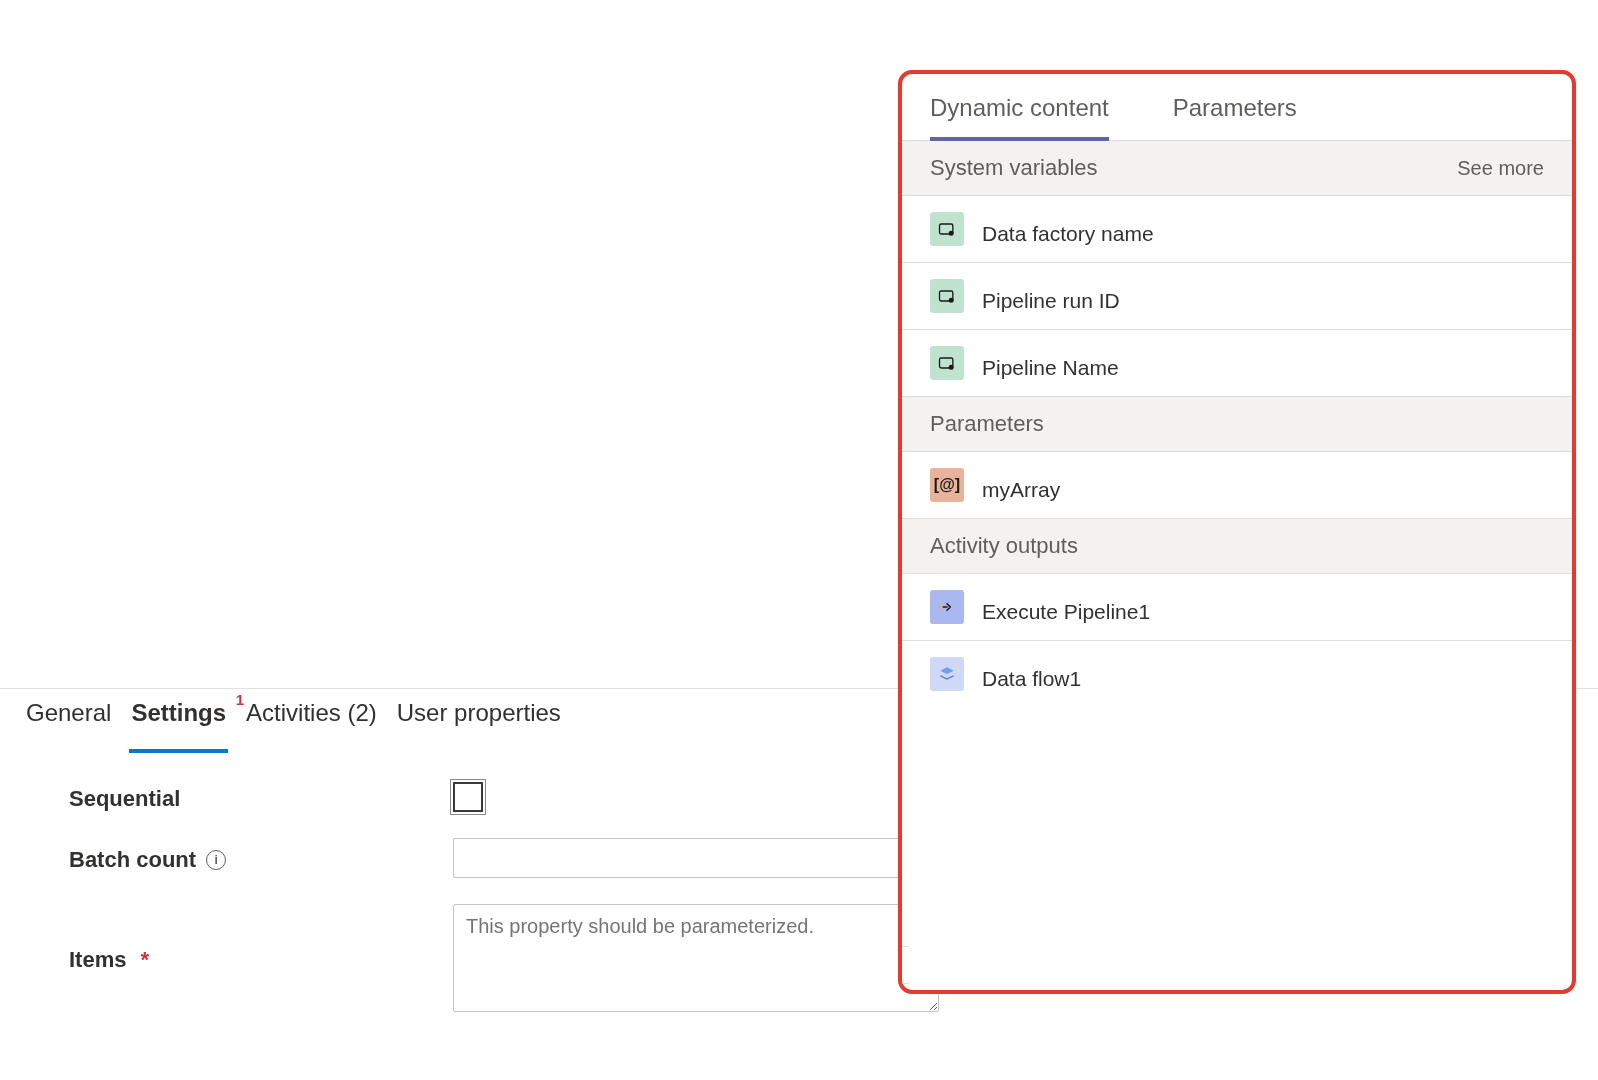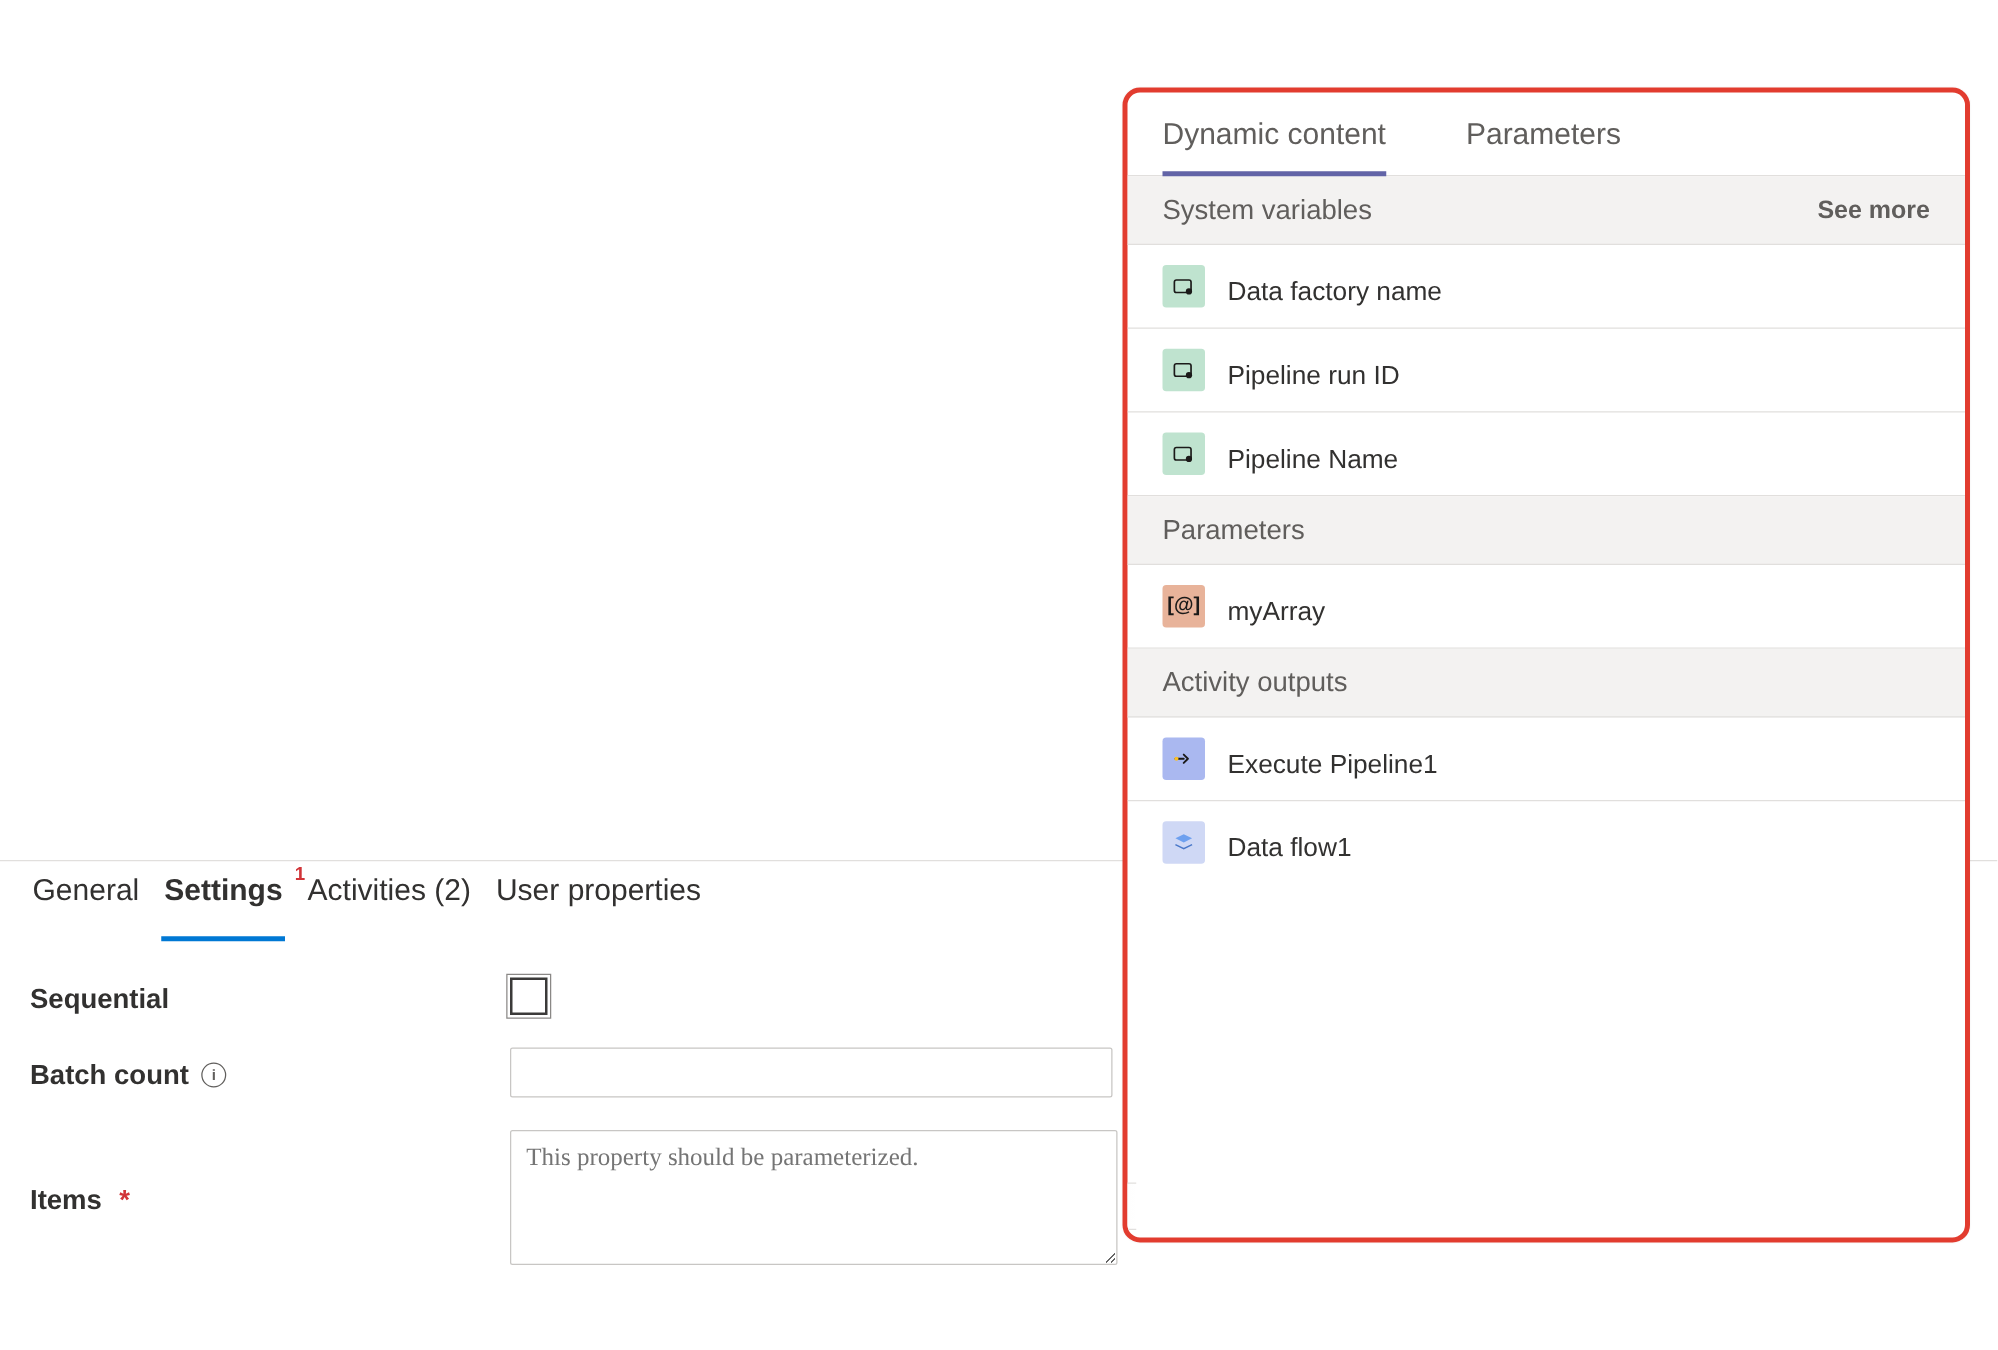--- a/index.html
+++ b/index.html
@@ -58,20 +58,21 @@
   }
   .tab .sup{position:absolute;top:2px;right:-16px;font-size:15px;color:#d13438;font-weight:600;}
 
   .form{
     margin-top:28px;
     display:grid;
     grid-template-columns:360px 1fr;
     row-gap:26px;
     column-gap:24px;
     max-width:900px;
+    margin-left:45px;
   }
   .form-label{
     font-size:22px;font-weight:700;
     display:flex;align-items:center;gap:10px;
     padding-top:4px;
   }
   .info-icon{
     width:18px;height:18px;border:1.5px solid var(--muted);border-radius:50%;
     display:inline-flex;align-items:center;justify-content:center;
     font-size:12px;color:var(--muted);font-weight:700;font-style:normal;
@@ -84,21 +85,21 @@
   }
   .text-input{
     height:34px;border:1px solid var(--border);border-radius:2px;
     padding:2px 10px;font-size:18px;color:var(--text);background:#fff;
     width:460px;
   }
   .textarea{
     width:460px;min-height:86px;resize:both;
     border:1px solid var(--border);border-radius:2px;
     padding:10px 12px;font-size:20px;color:var(--muted);background:#fff;
-    font-family:Liberation Serif, serif;
+    font-family:Liberation Sans, sans-serif;
   }
   .dyn-content-btn{
     display:inline-flex;align-items:center;justify-content:center;
     width:28px;height:28px;
     margin-left:8px;vertical-align:top;
   }
 
   
   .exp-panel{
     position:absolute;
@@ -125,21 +126,21 @@
     content:"";position:absolute;left:0;right:0;bottom:-1px;height:4px;
     background:var(--tab-underline);
   }
   .section-title{
     background:var(--section-bg);
     padding:14px 28px;
     font-size:22px;color:var(--muted);
     display:flex;justify-content:space-between;align-items:center;
     border-bottom:1px solid var(--panel-border);
   }
-  .see-more{color:var(--muted);font-size:20px;cursor:pointer;font-weight:bold;}
+  .see-more{color:var(--muted);font-size:20px;cursor:pointer;}
   .row{
     display:flex;align-items:flex-end;gap:18px;
     padding:16px 28px;
     border-bottom:1px solid var(--panel-border);
     font-size:21px;color:var(--text);
     cursor:pointer;
   }
   .ico{
     width:34px;height:34px;border-radius:3px;
     display:flex;align-items:center;justify-content:center;

